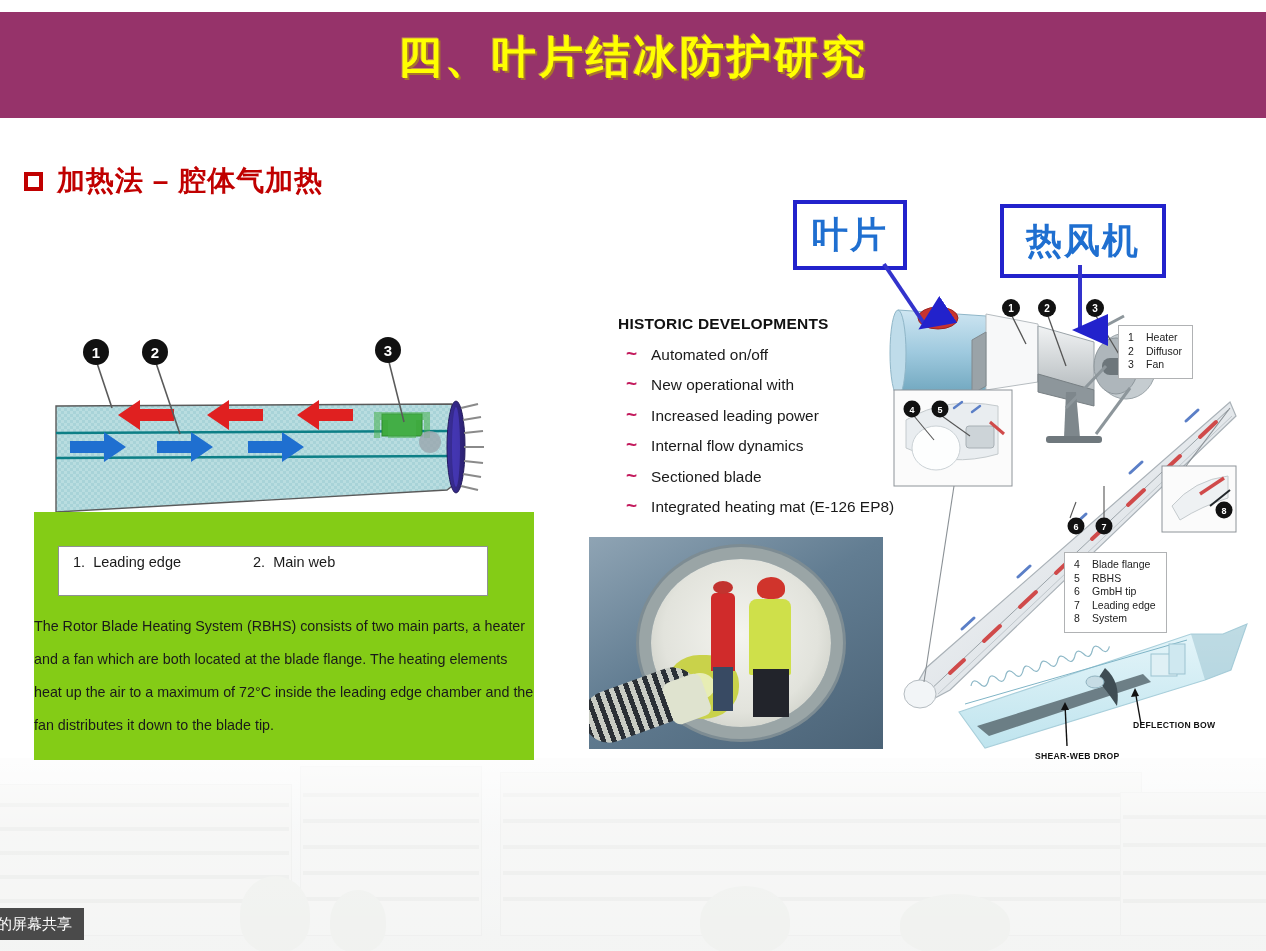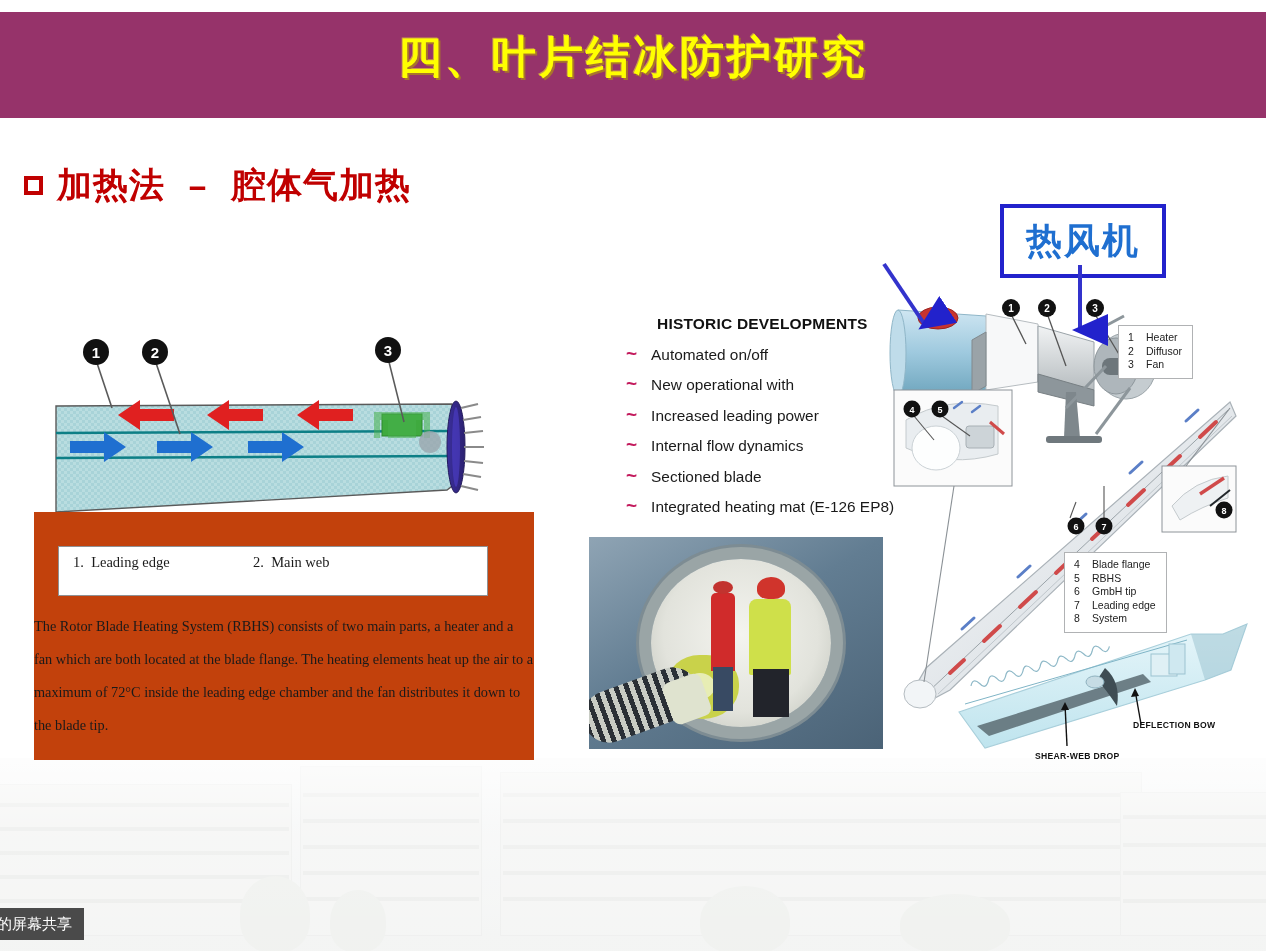--- a/index.html
+++ b/index.html
@@ -29,46 +29,46 @@
     position:absolute;left:0;right:0;top:28px;text-align:center;
     font-family:"DejaVu Sans","Liberation Sans",sans-serif;
     font-size:44px;font-weight:bold;color:#ffff00;letter-spacing:3px;
     text-shadow:2px 2px 0 #a8742c,-1px -1px 0 #c99a4a;
   }
 
   
   .sec{position:absolute;left:24px;top:162px;display:flex;align-items:center;gap:14px;}
   .sec-box{width:19px;height:19px;border:4px solid #c00000;box-sizing:border-box;}
   .sec-text{
-    font-family:Liberation Mono, monospace;
-    font-size:35px;font-weight:bold;color:#c00000;letter-spacing:1px;
+    font-family:Liberation Sans, sans-serif;
+    font-size:28px;font-weight:bold;color:#c00000;letter-spacing:1px;
   }
 
   
   .left-panel{
-    position:absolute;left:34px;top:512px;width:500px;height:248px;background:#c2410c;font-family:Liberation Serif, serif;
+    position:absolute;left:34px;top:512px;width:500px;height:248px;background:#84cc16;
   }
   .legend-box{
     position:absolute;left:24px;top:34px;width:430px;height:50px;
     border:1px solid #8f9194;background:#fff;box-sizing:border-box;
     padding:5px 0 0 14px;
   }
   .legend-row{display:flex;font-size:14.5px;color:#1a1a1a;line-height:21px;}
   .legend-row .c1{width:180px;}
   .para{
     position:absolute;left:0px;top:98px;width:500px;
     font-size:14.3px;color:#1a1a1a;line-height:33px;
   }
 
   
   .blade-art{position:absolute;left:52px;top:330px;width:490px;height:190px;}
 
   
   .hist{position:absolute;left:618px;top:315px;width:330px;}
-  .hist-title{font-size:15.5px;font-weight:bold;color:#111;letter-spacing:.2px;margin-left:39px;}
+  .hist-title{font-size:15.5px;font-weight:bold;color:#111;letter-spacing:.2px;}
   .hist-item{display:flex;align-items:baseline;gap:14px;margin-top:12.5px;padding-left:8px;}
   .tilde{color:#c2185b;font-size:19px;font-weight:bold;line-height:14px;}
   .hist-label{font-size:15.4px;color:#1a1a1a;}
 
   
   .callout{
     position:absolute;border:4px solid #2222cc;background:#fff;
     display:flex;align-items:center;justify-content:center;
     font-family:"DejaVu Sans","Liberation Sans",sans-serif;
     font-size:36px;font-weight:bold;color:#1f6fd0;letter-spacing:2px;
@@ -429,20 +429,21 @@
     <div class="ph-p1"></div>
     <div class="ph-p1h"></div>
     <div class="ph-p1l"></div>
     <div class="ph-p2"></div>
     <div class="ph-p2h"></div>
     <div class="ph-p2l"></div>
     <div class="ph-tube"></div>
     <div class="ph-tube-cap"></div>
   </div>
 
+  <div class="callout" id="co-blade">叶片</div>
   <div class="callout" id="co-fan">热风机</div>
   <svg style="position:absolute;left:0;top:0;width:1266px;height:951px;pointer-events:none;">
     <defs>
       <marker id="ah" markerWidth="9" markerHeight="9" refX="4" refY="7" orient="auto">
         <path d="M0,0 L4,9 L8,0 Z" fill="#2222cc"></path>
       </marker>
     </defs>
     <line x1="884" y1="264" x2="925" y2="325" stroke="#3333cc" stroke-width="4" marker-end="url(#ah)"></line>
     <line x1="1080" y1="265" x2="1080" y2="330" stroke="#3333cc" stroke-width="4" marker-end="url(#ah)"></line>
   </svg>

